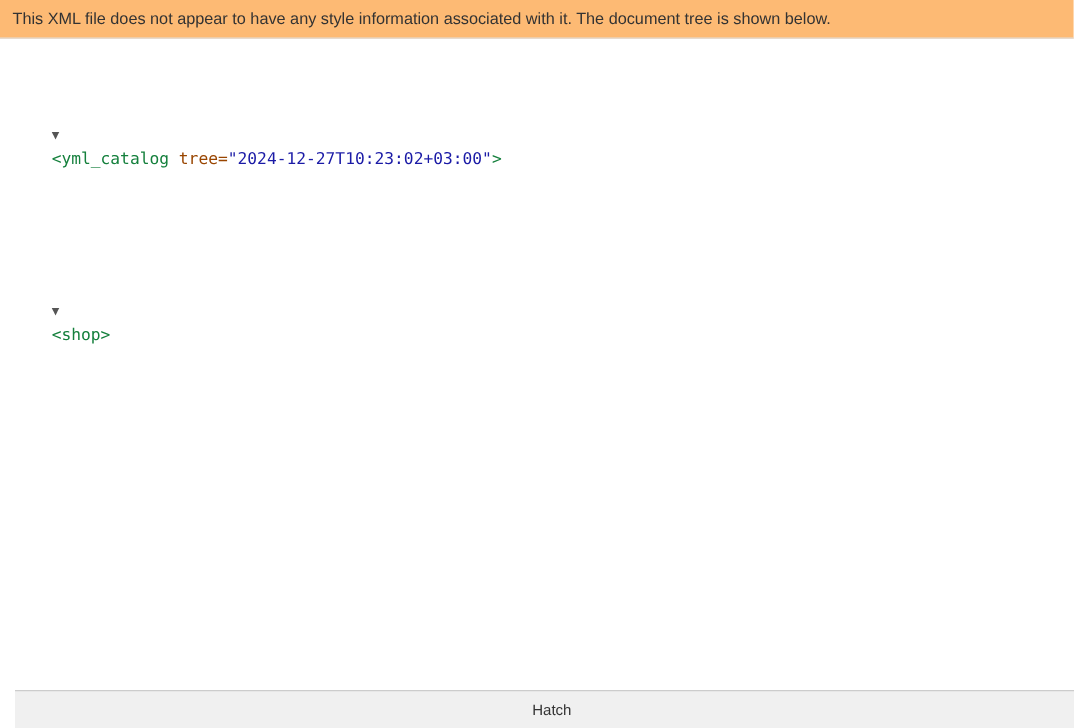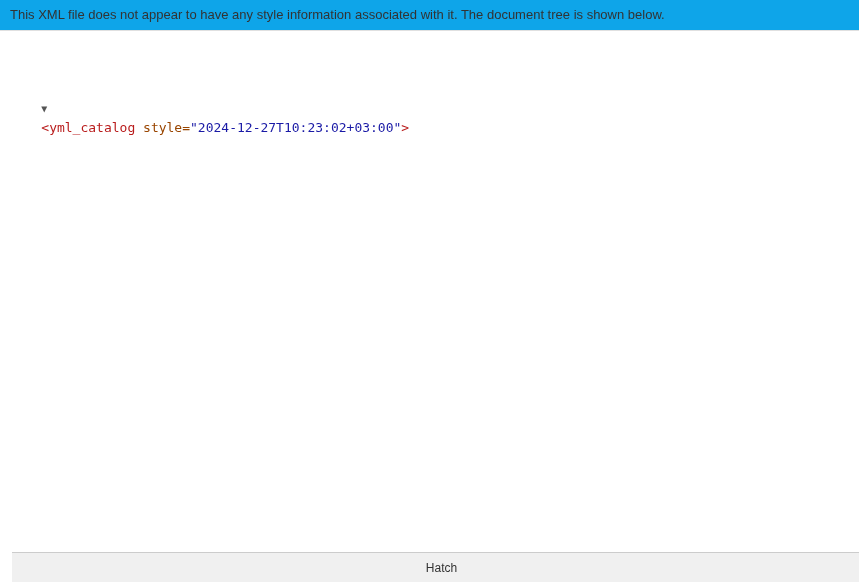--- a/index.html
+++ b/index.html
@@ -11,40 +11,40 @@
     body {
       font-family: monospace;
       font-size: 13px;
       background: #ffffff;
       color: #000000;
       width: 859px;
       min-height: 582px;
     }
 
     .info-bar {
-      background: #0ea5e9;
+      background: #fdba74;
       border-bottom: 1px solid #e0e0e0;
       padding: 6px 10px;
       font-family: Arial, sans-serif;
       font-size: 13px;
       color: #333;
       line-height: 1.4;
     }
 
     .xml-content {
       padding: 6px 10px;
       font-family: monospace;
       font-size: 13px;
       line-height: 1.55;
       color: #000;
       white-space: pre;
     }
 
     .xml-tag {
-      color: #b91c1c;
+      color: #15803d;
     }
 
     .xml-attr-name {
       color: #994500;
     }
 
     .xml-attr-value {
       color: #1a1aa6;
     }
 
@@ -85,21 +85,26 @@
 </head>
 <body>
 
 <div class="info-bar">
   <span>This XML file does not appear to have any style information associated with it. The document tree is shown below.</span>
 </div>
 
 <div class="xml-content">
   <span class="line">
     <span class="triangle">▼</span>
-    <span class="xml-tag">&lt;yml_catalog </span><span class="xml-attr-name">style=</span><span class="xml-attr-value">"2024-12-27T10:23:02+03:00"</span><span class="xml-tag">&gt;</span>
+    <span class="xml-tag">&lt;yml_catalog </span><span class="xml-attr-name">tree=</span><span class="xml-attr-value">"2024-12-27T10:23:02+03:00"</span><span class="xml-tag">&gt;</span>
+  </span>
+  <span class="line">
+    <span class="indent1"></span>
+    <span class="triangle">▼</span>
+    <span class="xml-tag">&lt;shop&gt;</span>
   </span>
   <span class="line">
     <span class="indent3"></span>
     
   </span>
   
   
   
   
   

